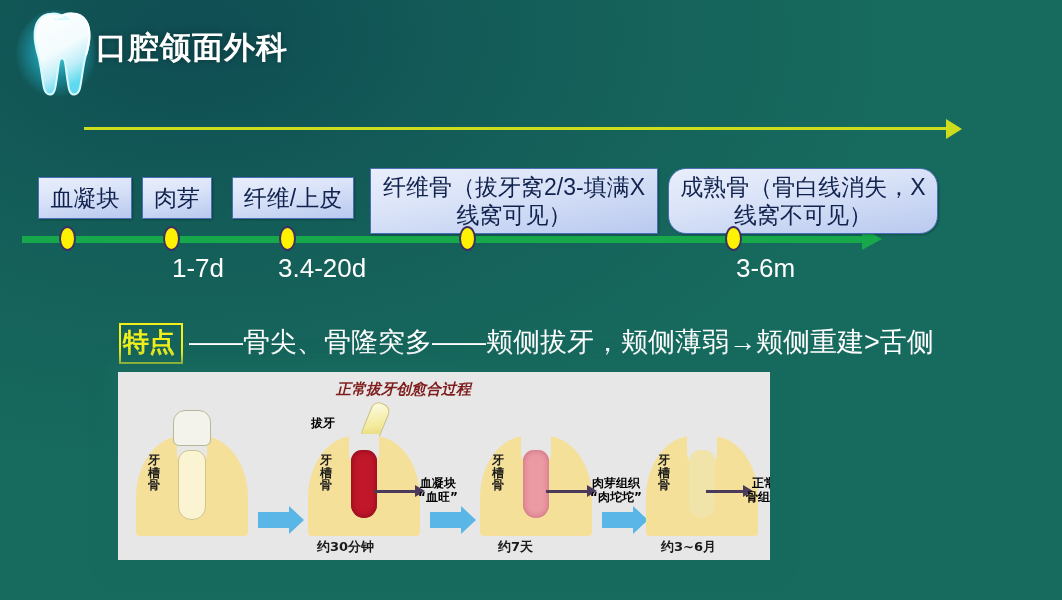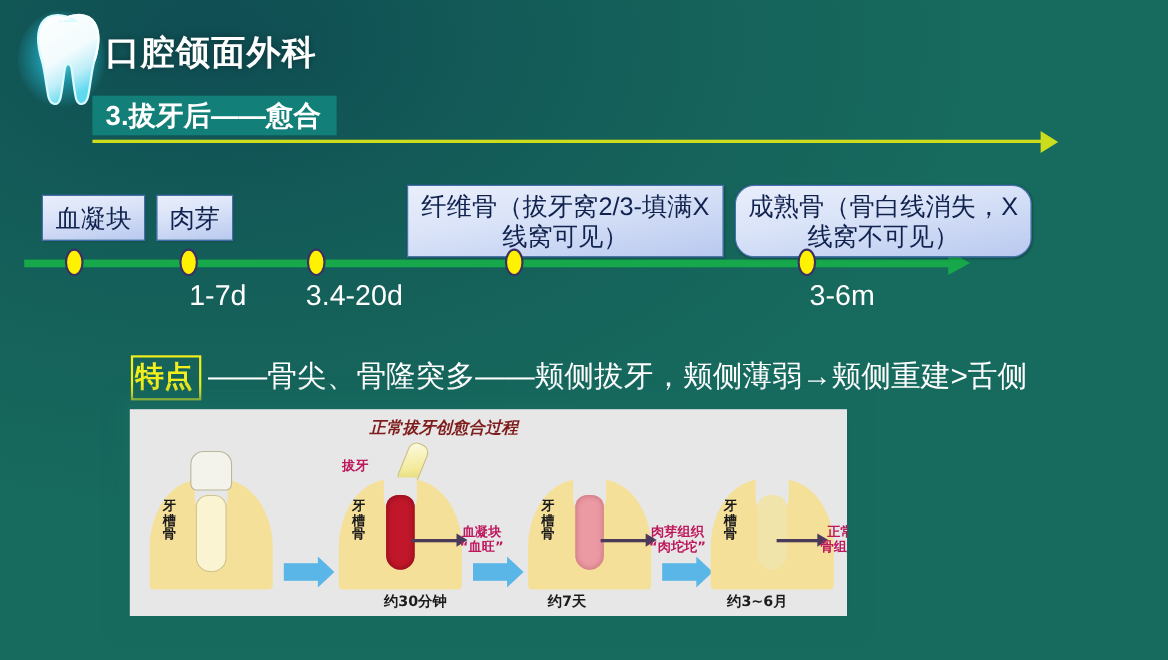--- a/index.html
+++ b/index.html
@@ -236,21 +236,21 @@
     width: 0; height: 0;
     border-top: 6px solid transparent;
     border-bottom: 6px solid transparent;
     border-left: 10px solid #4b3a5a;
   }
   .pic-note {
     position: absolute;
     font-family: "DejaVu Sans", sans-serif;
     font-size: 12px;
     font-weight: bold;
-    color: #be185d;
+    color: #000000;
     white-space: nowrap;
     line-height: 1.2;
     text-align: center;
   }
   .pic-stage-time {
     position: absolute;
     bottom: 4px;
     font-family: "DejaVu Sans", sans-serif;
     font-size: 13px;
     font-weight: bold;
@@ -287,32 +287,34 @@
           <stop offset="100%" stop-color="#5ed9ef"></stop>
         </linearGradient>
       </defs>
       <ellipse cx="42" cy="46" rx="40" ry="44" fill="url(#glow)"></ellipse>
       <path d="M42 11c9-7 24-8 30 2 6 10 3 24 0 34-3 10-4 24-6 33-2 8-9 9-11 1-2-9-3-21-4-27-1-5-5-5-6 0-1 6-2 18-4 27-2 8-9 7-11-1-2-9-3-23-6-33-3-10-6-24 0-34 6-10 21-9 30-2z" fill="url(#toothg)" stroke="#d9fbff" stroke-width="2"></path>
       <path d="M42 11c9-7 24-8 30 2 6 10 3 24 0 34" fill="none" stroke="#ffffff" stroke-width="2.2" opacity=".9"></path>
     </svg>
   </div>
 
   <div class="main-title">口腔颌面外科</div>
-  <div class="sub-badge">3.拔牙后——愈合</div>
   <div class="top-rule"></div>
   <div class="top-rule-head"></div>
 
   <div class="tl-line"></div>
   <div class="tl-head"></div>
 
   <div class="stage-box stage-small" style="left:38px; top:177px; width:94px; height:42px;">
     <span>血凝块</span>
   </div>
   <div class="stage-box stage-small" style="left:142px; top:177px; width:70px; height:42px;">
     <span>肉芽</span>
+  </div>
+  <div class="stage-box stage-small" style="left:232px; top:177px; width:122px; height:42px;">
+    <span>纤维/上皮</span>
   </div>
   <div class="stage-box stage-big" style="left:370px; top:168px; width:288px; height:66px;">
     <span>纤维骨（拔牙窝2/3-填满X线窝可见）</span>
   </div>
   <div class="stage-box stage-big" style="left:668px; top:168px; width:270px; height:66px;border-radius:18px;">
     <span>成熟骨（骨白线消失，X线窝不可见）</span>
   </div>
 
   <div class="tl-dot" style="left:59px;"></div>
   <div class="tl-dot" style="left:163px;"></div>
@@ -344,21 +346,21 @@
       </div>
       <div class="jaw" style="left:190px;">
         <div class="jaw-label">牙槽骨</div>
         <div class="socket clot"></div>
       </div>
       <div class="dark-arrow" style="left:256px; top:118px; width:42px;"></div>
       <div class="pic-note" style="left:300px; top:104px;">
         <span>血凝块</span><br>
         <span>“血旺”</span>
       </div>
-      <div class="pic-stage-time" style="left:199px;margin-left:32px;">约30分钟</div>
+      <div class="pic-stage-time" style="left:199px;">约30分钟</div>
       <div class="blue-arrow" style="left:312px; top:140px; width:32px;"></div>
 
       <div class="jaw" style="left:362px;">
         <div class="jaw-label">牙槽骨</div>
         <div class="socket gran"></div>
       </div>
       <div class="dark-arrow" style="left:428px; top:118px; width:42px;"></div>
       <div class="pic-note" style="left:472px; top:104px;">
         <span>肉芽组织</span><br>
         <span>“肉坨坨”</span>

